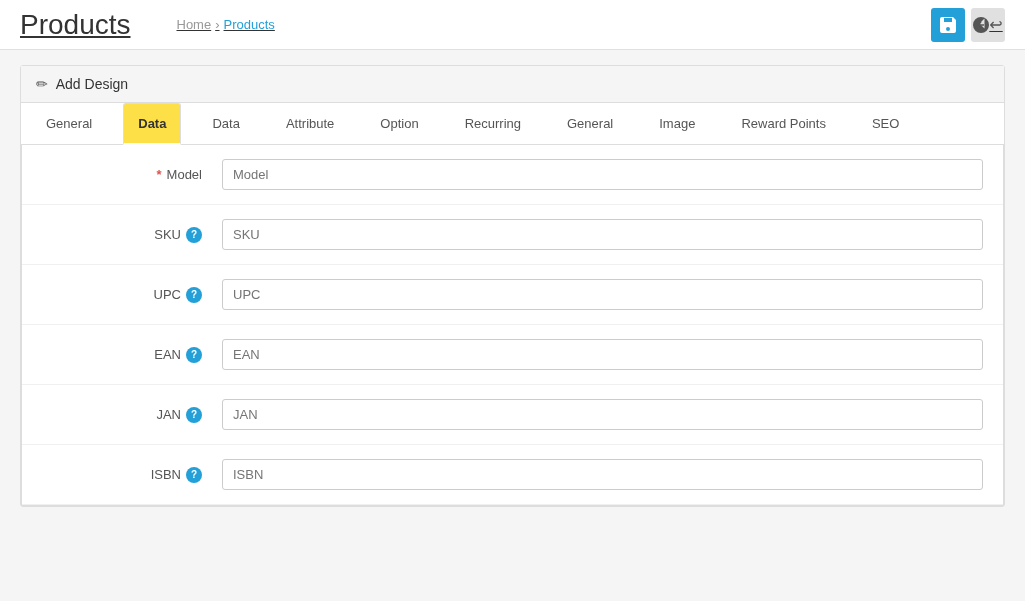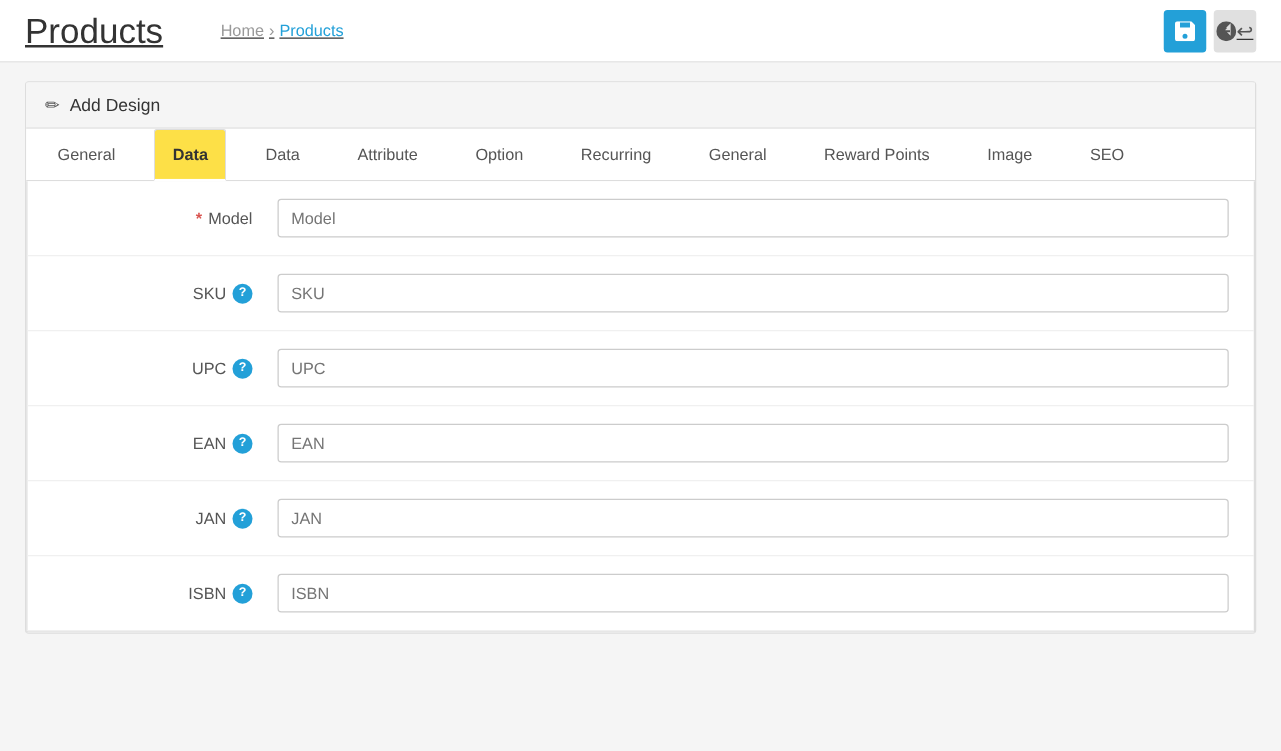--- a/index.html
+++ b/index.html
@@ -221,22 +221,22 @@
     <div class="tabs-wrapper">
       <ul class="tabs">
 
       <li class="tab-item">General</li>
           <li class="tab-item active">Data</li>
           <li class="tab-item">Data</li>
           <li class="tab-item">Attribute</li>
           <li class="tab-item">Option</li>
           <li class="tab-item">Recurring</li>
           <li class="tab-item">General</li>
+          <li class="tab-item">Image</li>
           <li class="tab-item">Reward Points</li>
-          <li class="tab-item">Image</li>
           <li class="tab-item">SEO</li>
         </ul>
     </div>
 
     <div class="form-area">
 
     <div class="form-group">
           <div class="form-label">
             <span class="required-star">* </span>
             <span>Model</span>

